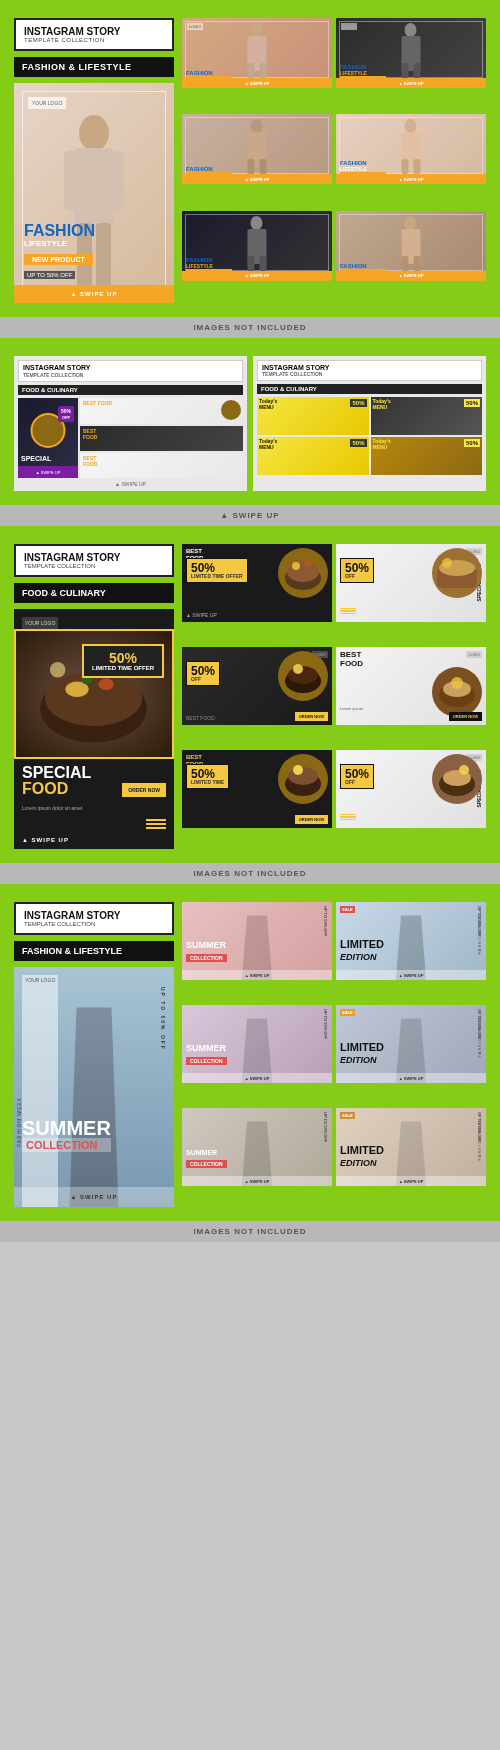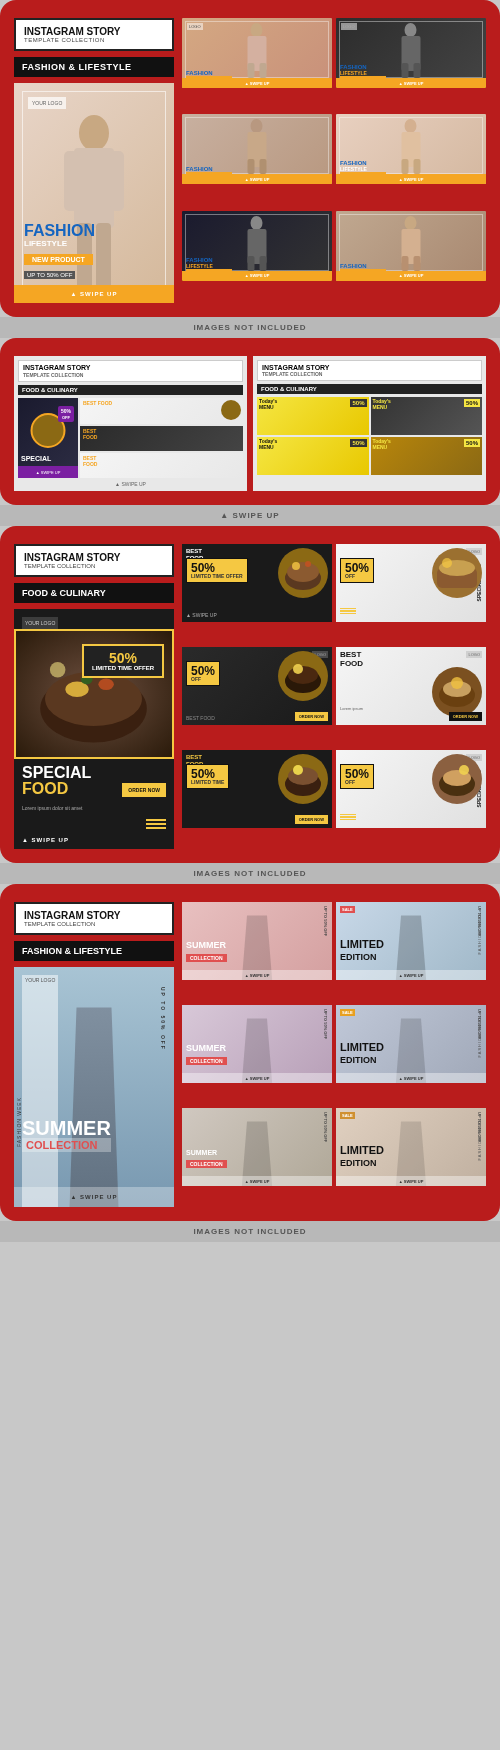--- a/index.html
+++ b/index.html
@@ -4,24 +4,23 @@
   <style>
     * { box-sizing: border-box; margin: 0; padding: 0; }
     body {
       width: 500px;
       background: #c8c8c8;
       font-family: Arial, sans-serif;
       overflow-x: hidden;
     }
 
     .section {
-      background: #b91c1c;
+      background: #84cc16;
       padding: 18px 14px 14px 14px;
       margin-bottom: 0;
-      border-radius: 16px;
     }
 
     .section-divider {
       background: #b8b8b8;
       text-align: center;
       padding: 6px 0;
       font-size: 8px;
       font-weight: bold;
       color: #555;
       letter-spacing: 1px;
@@ -944,20 +943,21 @@
     }
 
     .summer-card .sc-edition {
       position: absolute;
       bottom: 18px;
       left: 4px;
       font-size: 9px;
       font-weight: 900;
       color: #111;
       z-index: 3;
+      font-style: italic;
     }
 
     .summer-card .sc-figure {
       position: absolute;
       bottom: 0;
       left: 50%;
       transform: translateX(-50%);
       width: 40px;
       height: 65px;
       background: rgba(0,0,0,0.15);

